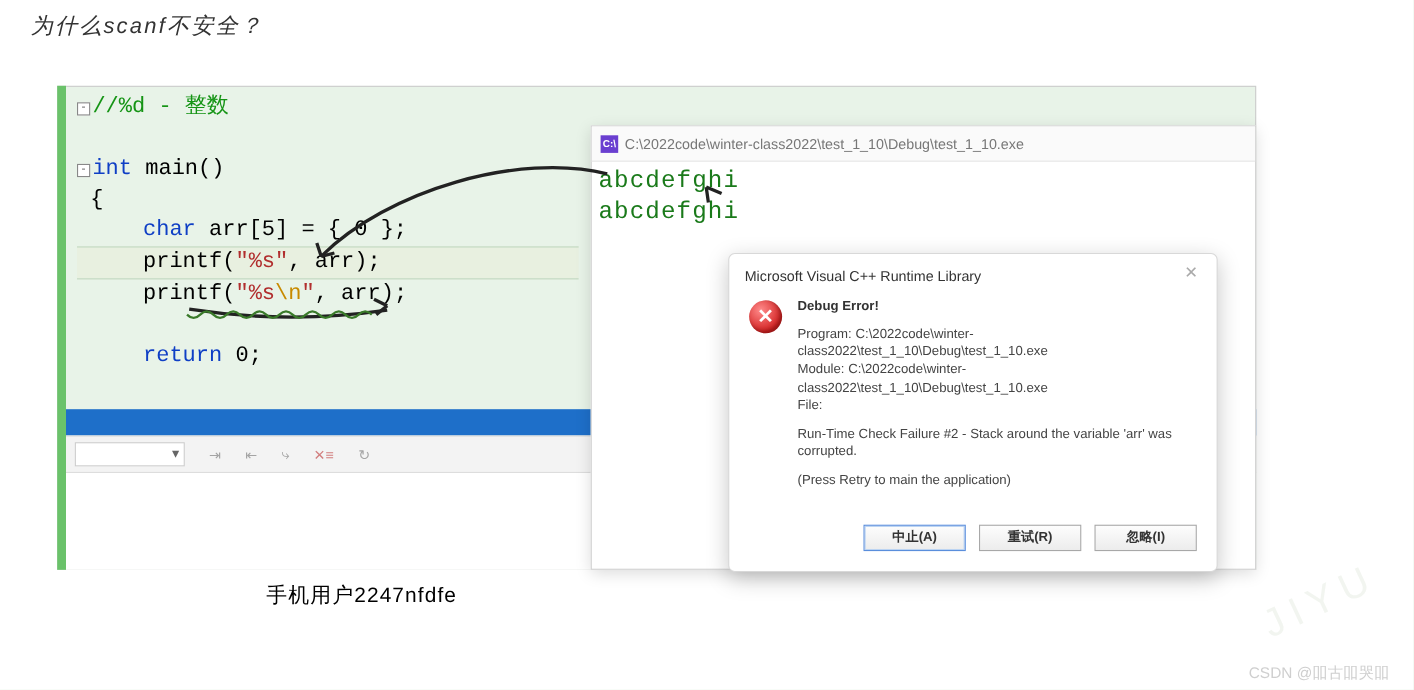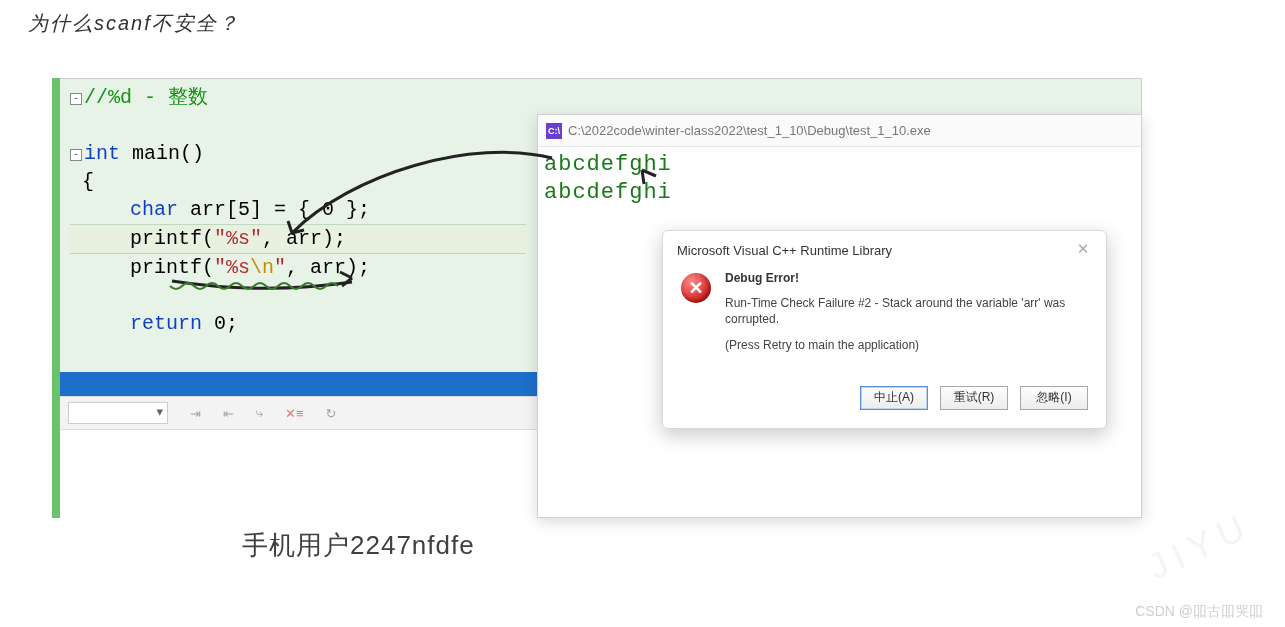--- a/index.html
+++ b/index.html
@@ -222,46 +222,47 @@
     margin: 0 0 10px 0;
     line-height: 1.35;
   }
   .error-buttons {
     display: flex;
     justify-content: flex-end;
     gap: 12px;
     padding: 12px 18px 18px 18px;
   }
   .error-buttons button{
-    width: 68px;
+    width: 93px;
     height: 24px;
     font-size: 12px;
     background: linear-gradient(#fdfdfd,#ececec);
     border: 1px solid #a8a8a8;
     color: #333;
     cursor: default;
+    font-weight: bold;
   }
   .error-buttons button.primary{
     border: 1px solid #5a8edc;
     box-shadow: 0 0 0 1px #bcd4f2 inset;
   }
 
   
   .annot {
     position: absolute;
     left: 0; top: 0;
     pointer-events: none;
   }
 
   .watermark-user{
     position: absolute;
     left: 242px;
     top: 528px;
-    font-size: 26px;
-    color: #404040;
+    font-size: 19px;
+    color: #000000;
     letter-spacing: 1px;
     text-align: center;
   }
   .watermark-csdn{
     position: absolute;
     right: 22px;
     bottom: 6px;
     font-size: 14px;
     color: #cfcfcf;
     margin-top: 31px;
@@ -332,20 +333,25 @@
 
   <div class="error-dialog">
     <div class="error-titlebar">
       <span>Microsoft Visual C++ Runtime Library</span>
       <span class="error-close">✕</span>
     </div>
     <div class="error-content">
       <div class="error-icon">✕</div>
       <div class="error-text">
         <h4>Debug Error!</h4>
+        <p>
+          <span>Program: C:\2022code\winter-class2022\test_1_10\Debug\test_1_10.exe</span><br>
+          <span>Module: C:\2022code\winter-class2022\test_1_10\Debug\test_1_10.exe</span><br>
+          <span>File:</span>
+        </p>
         <p>Run-Time Check Failure #2 - Stack around the variable 'arr' was corrupted.</p>
         <p>(Press Retry to main the application)</p>
       </div>
     </div>
     <div class="error-buttons">
       <button class="primary">中止(A)</button>
       <button>重试(R)</button>
       <button>忽略(I)</button>
     </div>
   </div>

